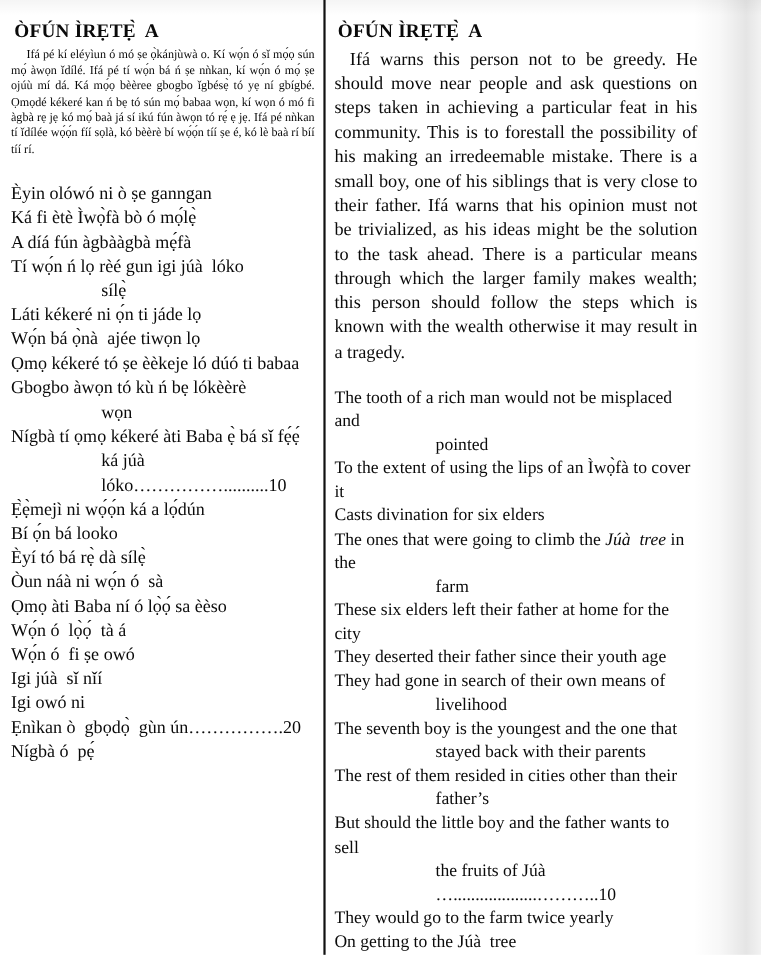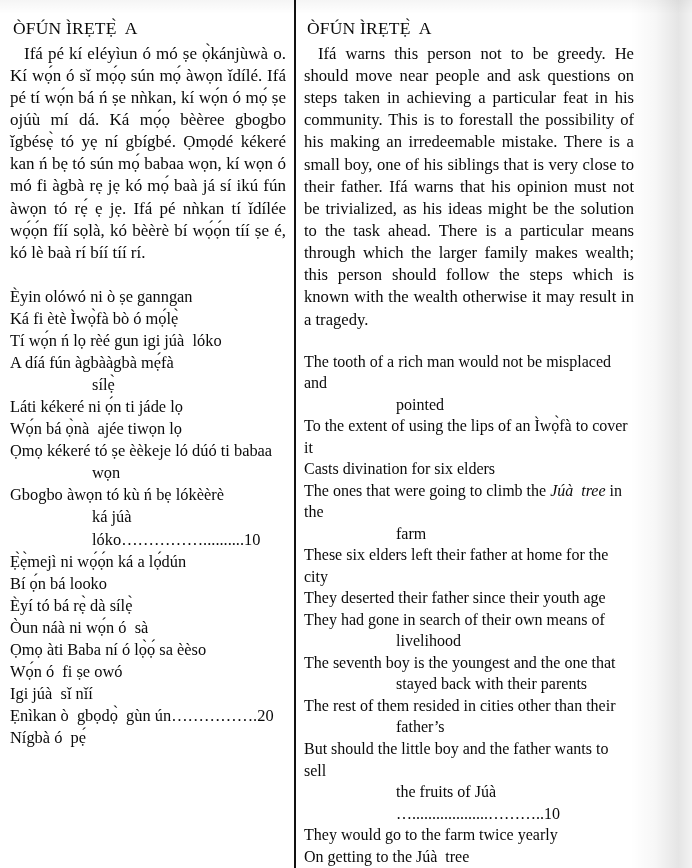--- a/index.html
+++ b/index.html
@@ -53,30 +53,30 @@
     width: 294px;
     padding: 18px 8px 0 10px;
   }
   .col-right {
     width: 398px;
     padding: 18px 58px 0 8px;
     border-left: 2px solid #111111;
   }
 
   .odu-title {
-    font-weight: normal;
+    font-weight: bold;
     font-size: 17.5px;
     letter-spacing: 0.2px;
     margin: 0 0 3px 3px;
     line-height: 1.25;
     white-space: pre;
   }
 
   .prose {
-    font-size: 17px;
+    font-size: 11px;
     line-height: 1.30;
     text-align: justify;
     text-justify: inter-word;
     margin: 0;
     text-indent: 14px;
     hyphens: none;
   }
   .col-right .prose {
     font-size: 16.6px;
     line-height: 1.335;
@@ -123,36 +123,39 @@
 
 <div class="page">
 
   <div class="col col-left">
     <h1 class="odu-title">ÒFÚN ÌRẸTẸ̀  A</h1>
     <p class="prose">Ifá pé kí eléyìun ó  mó ṣe ọ̀kánjùwà o. Kí wọ́n ó  sǐ mọ́ọ  sún mọ́ àwọn ǐdílé. Ifá pé tí wọ́n bá ń ṣe nǹkan, kí wọ́n ó  mọ́ ṣe ojúù mí dá. Ká mọ́ọ bèèree gbogbo ǐgbésẹ̀ tó yẹ ní gbígbé. Ọmọdé kékeré kan ń bẹ tó sún mọ́ babaa wọn, kí wọn ó  mó fi àgbà rẹ jẹ kó mọ́ baà já sí ikú fún àwọn tó rẹ́ ẹ jẹ. Ifá pé nǹkan tí ǐdílée wọ́ọ́n fíí sọlà, kó bèèrè bí wọ́ọ́n tíí ṣe é, kó lè baà rí bíí tíí rí.</p>
     <div class="gap-left"></div>
     <div class="verse">
         <div class="verse-line">Èyin olówó ni ò ṣe ganngan</div>
         <div class="verse-line">Ká fi ètè Ìwọ̀fà bò ó mọ́lẹ̀</div>
+        <div class="verse-line">A díá fún àgbààgbà mẹ́fà</div>
         <div class="verse-line">Tí wọ́n ń lọ rèé gun igi júà  lóko</div>
-        <div class="verse-line">A díá fún àgbààgbà mẹ́fà</div>
         <div class="verse-line indent">sílẹ̀</div>
         <div class="verse-line">Láti kékeré ni ọ́n ti jáde lọ</div>
         <div class="verse-line">Wọ́n bá ọ̀nà  ajée tiwọn lọ</div>
         <div class="verse-line">Ọmọ kékeré tó ṣe èèkeje ló dúó ti babaa</div>
+        <div class="verse-line">Gbogbo àwọn tó kù ń bẹ lókèèrè</div>
         <div class="verse-line indent">wọn</div>
-        <div class="verse-line">Gbogbo àwọn tó kù ń bẹ lókèèrè</div>
+        <div class="verse-line">Nígbà tí ọmọ kékeré àti Baba ẹ̀ bá sǐ fẹ́ẹ́</div>
         <div class="verse-line indent">ká júà lóko……………..........10</div>
         <div class="verse-line">Ẹ̀ẹ̀mejì ni wọ́ọ́n ká a lọ́dún</div>
         <div class="verse-line">Bí ọ́n bá looko</div>
         <div class="verse-line">Èyí tó bá rẹ̀ dà sílẹ̀</div>
         <div class="verse-line">Òun náà ni wọ́n ó  sà</div>
         <div class="verse-line">Ọmọ àti Baba ní ó lọ̀ọ́ sa èèso</div>
+        <div class="verse-line">Wọ́n ó  lọ̀ọ́  tà á</div>
         <div class="verse-line">Wọ́n ó  fi ṣe owó</div>
         <div class="verse-line">Igi júà  sǐ nǐí</div>
+        <div class="verse-line">Igi owó ni</div>
         <div class="verse-line">Ẹnìkan ò  gbọdọ̀  gùn ún…………….20</div>
         <div class="verse-line">Nígbà ó  pẹ́</div>
       </div>
   </div>
 
   <div class="col col-right">
     <h1 class="odu-title">ÒFÚN ÌRẸTẸ̀  A</h1>
     <p class="prose">Ifá warns this person not to be greedy. He should move near people and ask questions on steps taken in achieving a particular feat in his community. This is to forestall the possibility of his making an irredeemable mistake. There is a small boy, one of his siblings that is very close to their father. Ifá warns that his opinion must not be trivialized, as his ideas might be the solution to the task ahead. There is a particular means through which the larger family makes wealth; this person should follow the steps which is known with the wealth otherwise it may result in a tragedy.</p>
     <div class="gap-right"></div>
     <div class="verse">

